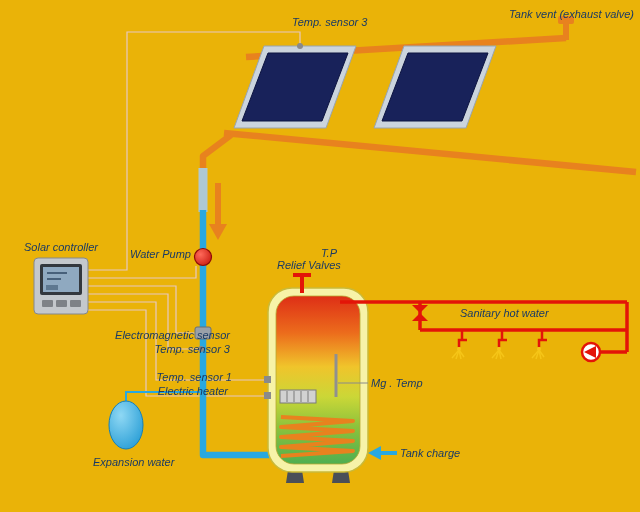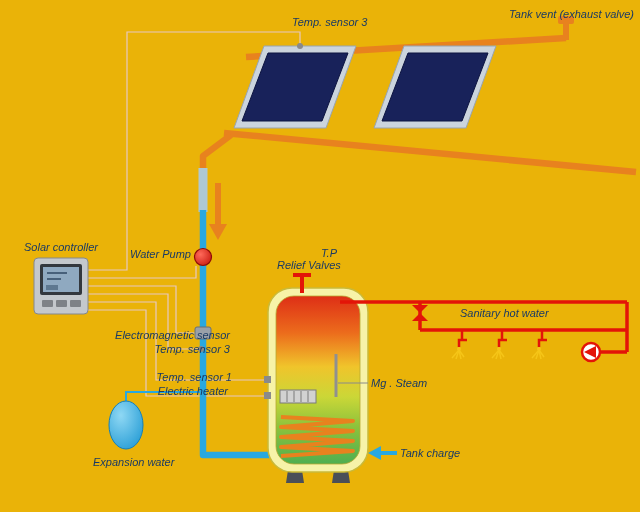--- a/index.html
+++ b/index.html
@@ -183,17 +183,17 @@
   <div class="lbl" style="left:130px;top:248px">Water Pump</div>
   <div class="lbl" style="right:410px;top:329px">Electromagnetic sensor</div>
   <div class="lbl" style="right:410px;top:343px">Temp. sensor 3</div>
   <div class="lbl" style="right:408px;top:371px">Temp. sensor 1</div>
   <div class="lbl" style="right:412px;top:385px">Electric heater</div>
   <div class="lbl center" style="left:277px;top:247px;width:60px">
     <div>T.P</div>
     <div>Relief Valves</div>
   </div>
   <div class="lbl" style="left:460px;top:307px">Sanitary hot water</div>
-  <div class="lbl" style="left:371px;top:377px">Mg . Steam</div>
+  <div class="lbl" style="left:371px;top:377px">Mg . Temp</div>
   <div class="lbl" style="left:93px;top:456px">Expansion water</div>
   <div class="lbl" style="left:400px;top:447px">Tank charge</div>
 
 </div>
 
 </body></html>

